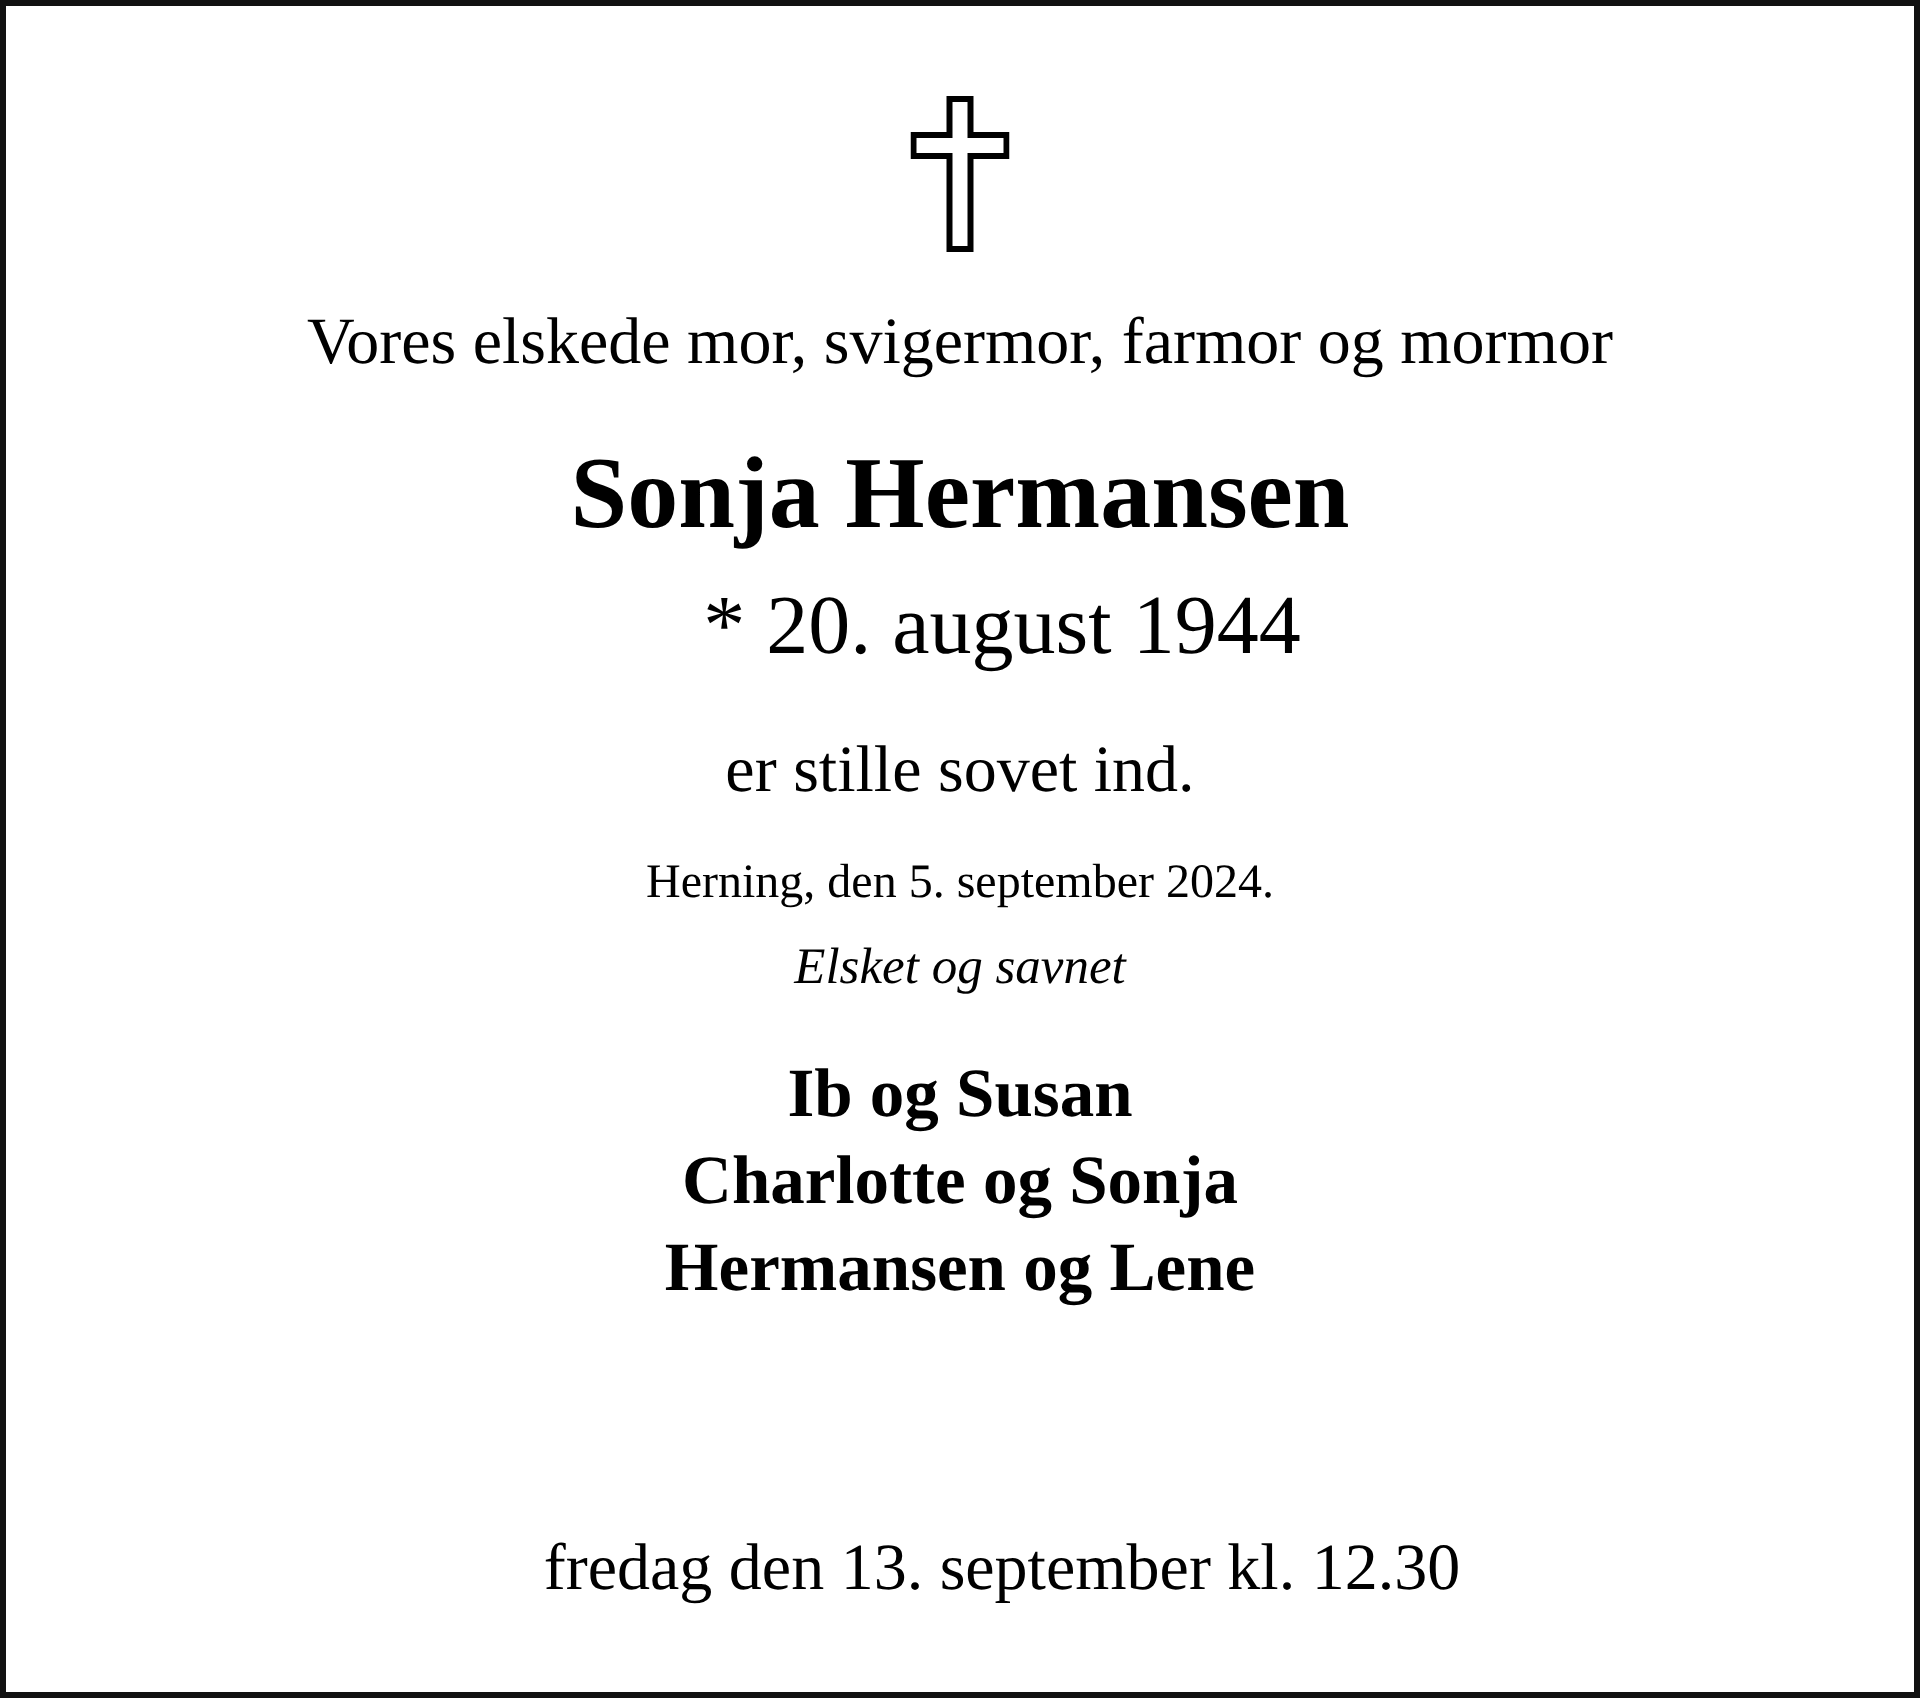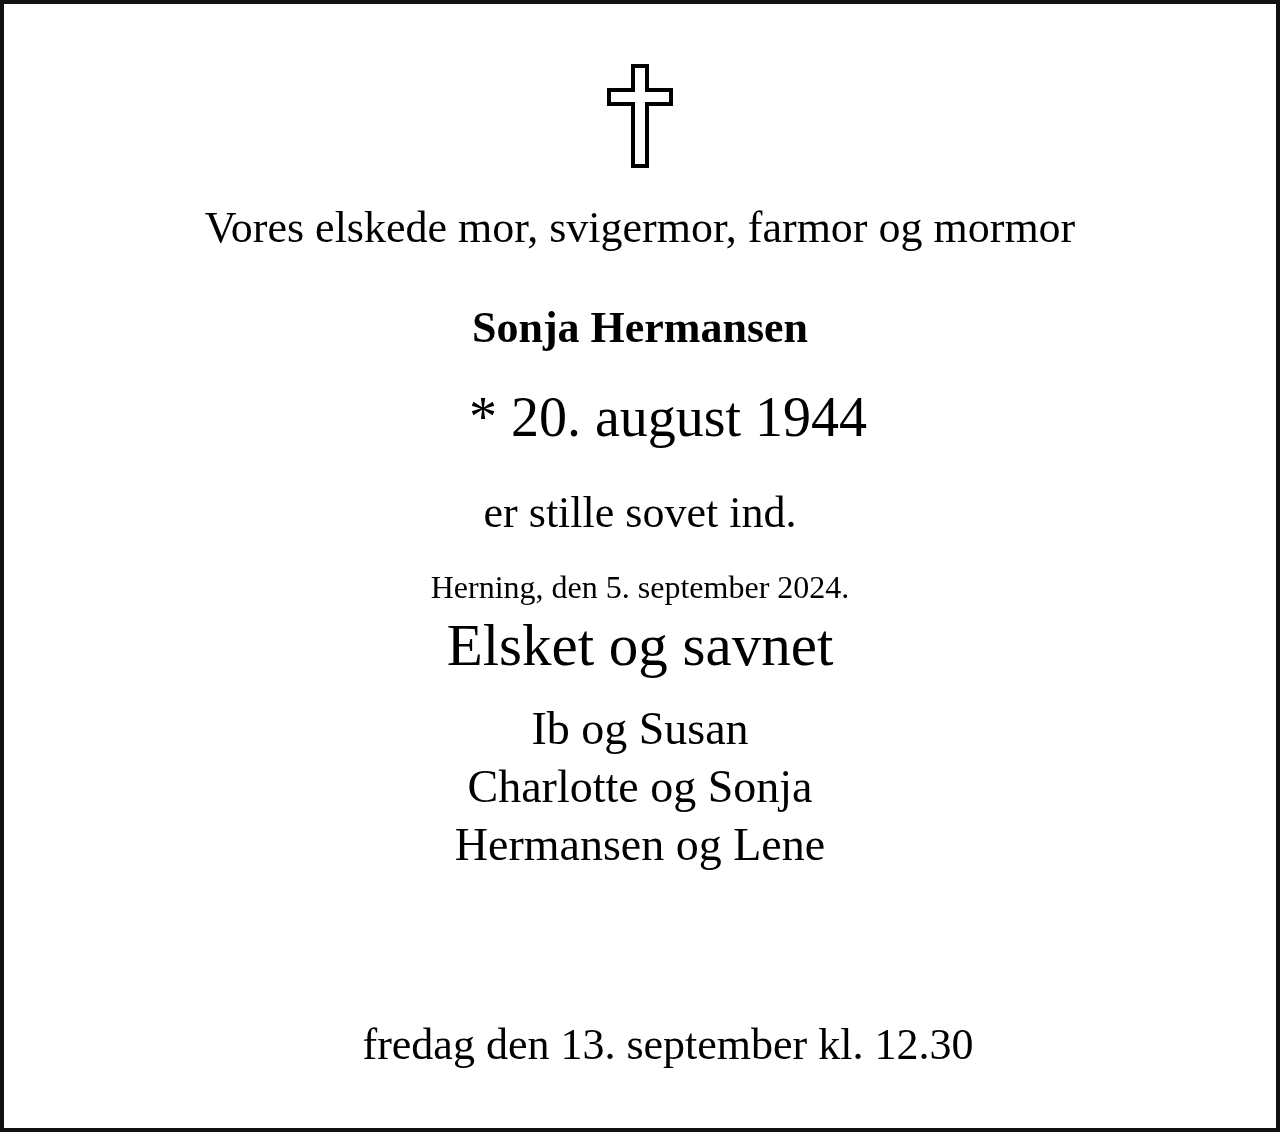--- a/index.html
+++ b/index.html
@@ -8,26 +8,26 @@
     position: absolute; left: 0; top: 0; width: 1280px; height: 1132px;
     box-sizing: border-box; border: 4px solid #111111; background: #ffffff;
   }
   .ad {
     position: absolute; left: 0; top: 0; width: 1192px; height: 1132px;
     font-family: "Liberation Serif", serif; color: #000000; text-align: center;
   }
   .line { position: absolute; left: 0; width: 1280px; white-space: nowrap; }
   .cross { position: absolute; left: 607px; top: 64px; width: 66px; height: 104px; }
   .intro { top: 200px; font-size: 44px; line-height: 56px; }
-  .name { top: 290px; font-size: 44px; line-height: 76px; font-weight: bold; text-align: center; }
+  .name { top: 290px; font-size: 68px; line-height: 76px; font-weight: bold; text-align: center; }
   .birth { top: 388px; font-size: 56px; line-height: 58px; padding-left: 28px; }
   .death1 { top: 472px; font-size: 44px; line-height: 58px; margin-top: 12px; }
   .death2 { top: 527px; font-size: 32px; line-height: 58px; margin-top: 31px; }
-  .motto { top: 616px; font-size: 59px; line-height: 58px; }
-  .mourners { top: 700px; font-size: 46px; line-height: 58px; font-weight: normal; }
+  .motto { top: 616px; font-size: 34px; line-height: 58px; font-style: italic; }
+  .mourners { top: 700px; font-size: 46px; line-height: 58px; font-weight: bold; }
   .funeral1 { top: 958px; font-size: 44px; line-height: 58px; }
   .funeral2 { top: 1016px; font-size: 44px; line-height: 58px; margin-left: 28px; }
 </style>
 </head>
 <body>
 
 <div class="frame"></div>
 
 <div class="ad">
 

